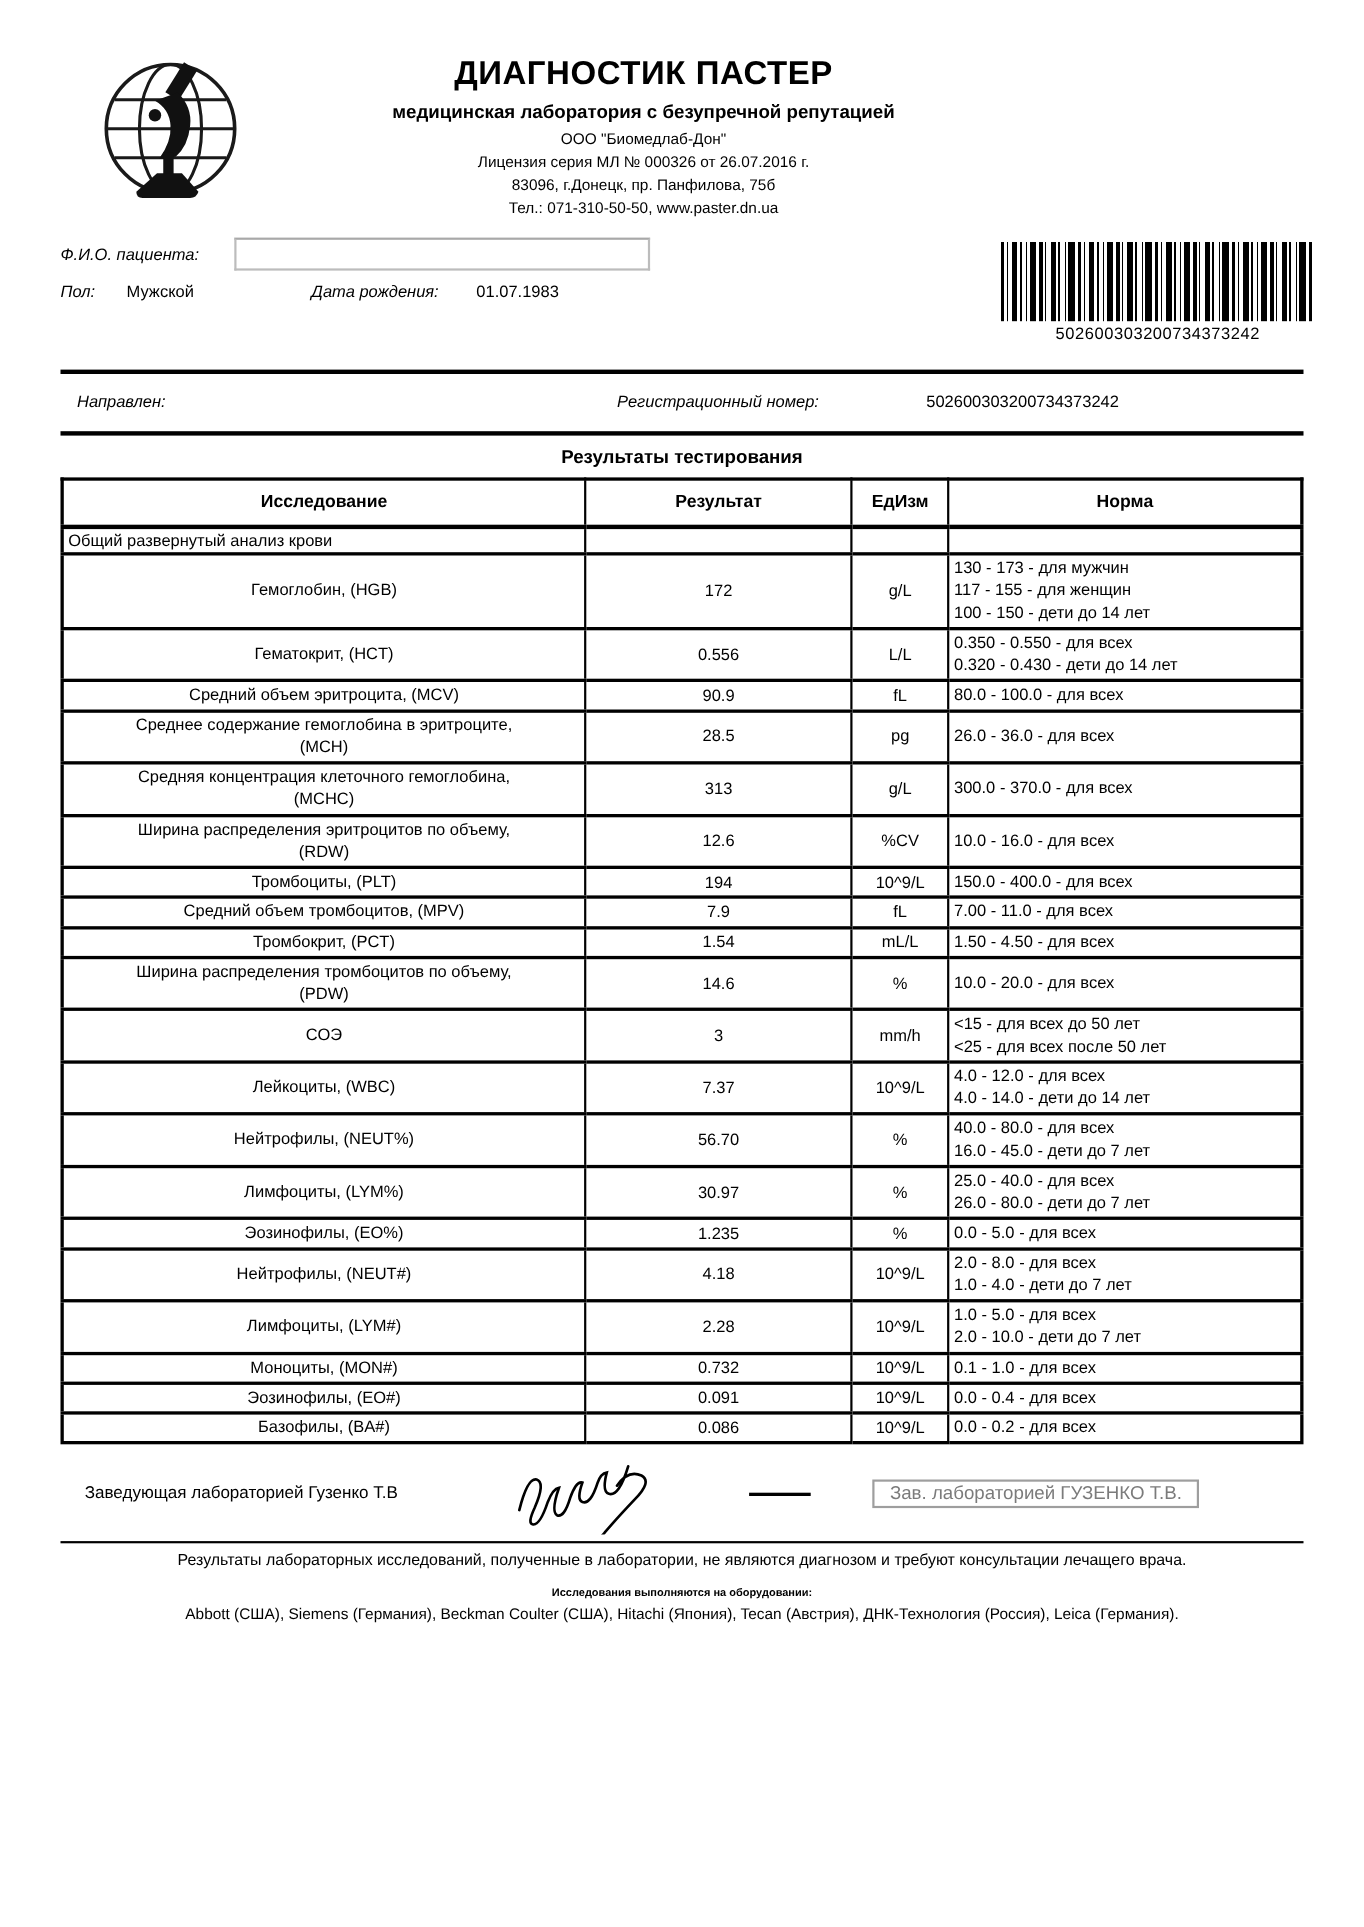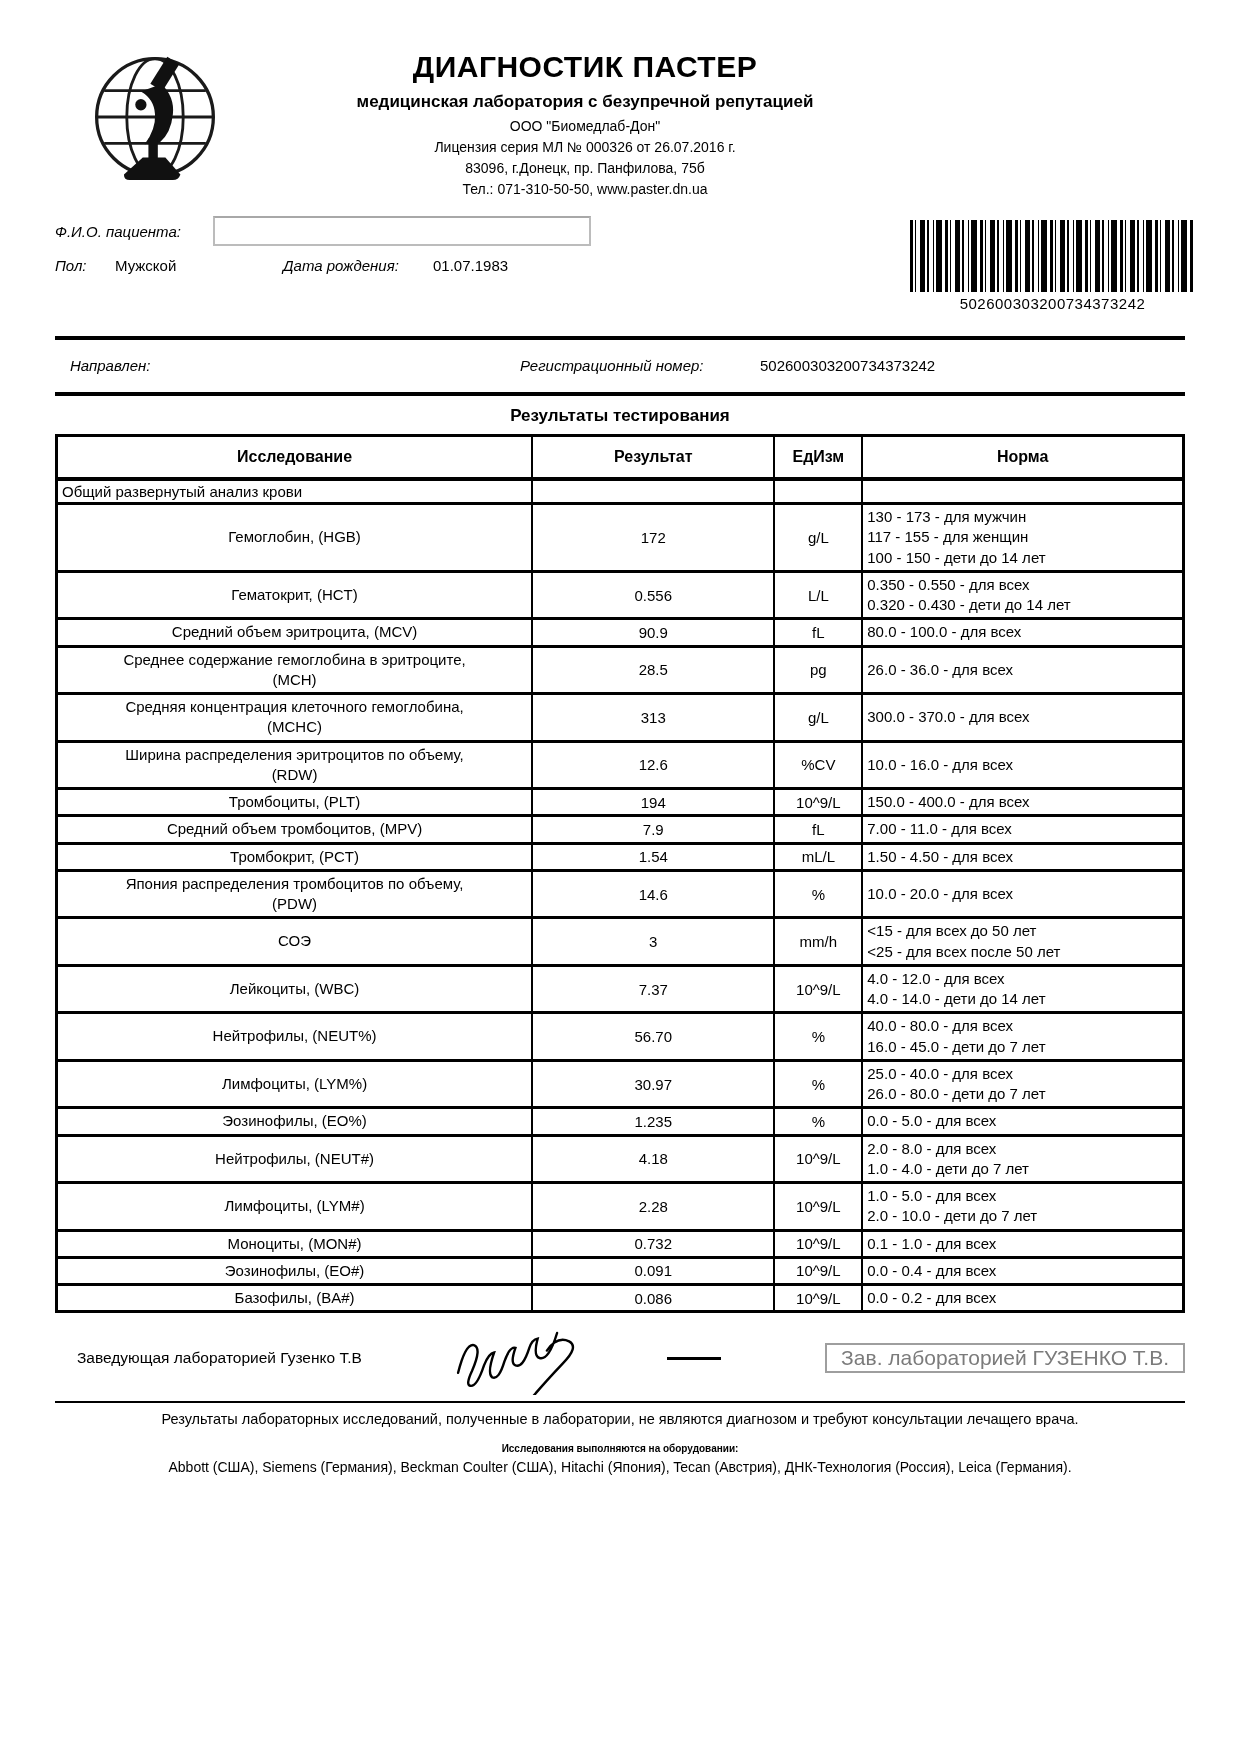--- a/index.html
+++ b/index.html
@@ -32,39 +32,39 @@
       #000 0 3px, #fff 3px 5px, #000 5px 6px, #fff 6px 10px,
       #000 10px 15px, #fff 15px 17px, #000 17px 19px, #fff 19px 23px,
       #000 23px 24px, #fff 24px 26px, #000 26px 32px, #fff 32px 35px); }
   .barcode-number { font-size:15px; letter-spacing:0.5px; text-align:center; margin-top:3px; }
 
   
   .rule-thick { border-top:4px solid #000; }
   .r1 { margin-top:58px; }
   .r2 { margin-top:6px; }
   .reg { padding:10px 0 6px 15px; font-size:15px; }
-  .reg-row { display:grid; grid-template-columns:450px 240px 1fr; align-items:center; height:30px; }
+  .reg-row { display:grid; grid-template-columns:450px 240px 1fr; align-items:center; height:30px;gap:41px; }
 
   
   .results-title { text-align:center; font-size:17px; font-weight:bold; margin:10px 0 8px 0; }
   table.results { width:100%; border-collapse:collapse; border:3px solid #000; table-layout:fixed; }
   table.results th { border:2px solid #000; border-bottom:4px solid #000; font-size:16px; font-weight:bold; padding:11px 8px;margin-left:36px; }
   table.results td { border:2px solid #000; border-top-width:3px; border-bottom-width:3px; font-size:15px; padding:2px 4px; vertical-align:middle; }
   col.c1 { width:42.2%; } col.c2 { width:21.5%; } col.c3 { width:7.8%; } col.c4 { width:28.5%; }
   td.c-name { text-align:center; white-space:pre-line; line-height:1.35; }
   td.section { text-align:left; padding:3px 4px; }
   td.c-res, td.c-unit { text-align:center; }
   td.c-norm { text-align:left; white-space:pre-line; line-height:1.35; padding-left:5px; }
 
   
   .sig-row { display:flex; align-items:center; margin-top:6px; height:78px;gap:42px; }
   .sig-left { width:348px; font-size:15.5px; padding-left:22px; box-sizing:border-box; }
   .sig-svg { width:180px; height:74px; flex:0 0 180px; }
   .sig-dash { width:56px; border-top:3px solid #000; margin:0 14px; }
-  .stamp { border:2px solid #9e9e9e; color:#7b7b7b; font-size:21px; padding:1px 14px; white-space:nowrap;margin-left:48px; }
+  .stamp { border:2px solid #9e9e9e; color:#7b7b7b; font-size:17px; padding:1px 14px; white-space:nowrap; }
 
   
   .rule-thin { border-top:2px solid #000; margin-top:4px; }
   .disclaimer { font-size:14.5px; text-align:center; margin-top:8px; }
   .equip-title { font-size:10px; font-weight:bold; text-align:center; margin-top:16px; }
   .equip-list { font-size:14px; text-align:center; margin-top:5px; }
 </style>
 </head>
 <body>
 
@@ -204,21 +204,21 @@
           <td class="c-unit">fL</td>
           <td class="c-norm">7.00 - 11.0 - для всех</td>
         </tr>
         <tr>
           <td class="c-name">Тромбокрит, (PCT)</td>
           <td class="c-res">1.54</td>
           <td class="c-unit">mL/L</td>
           <td class="c-norm">1.50 - 4.50 - для всех</td>
         </tr>
         <tr>
-          <td class="c-name">Япония распределения тромбоцитов по объему,
+          <td class="c-name">Ширина распределения тромбоцитов по объему,
 (PDW)</td>
           <td class="c-res">14.6</td>
           <td class="c-unit">%</td>
           <td class="c-norm">10.0 - 20.0 - для всех</td>
         </tr>
         <tr>
           <td class="c-name">СОЭ</td>
           <td class="c-res">3</td>
           <td class="c-unit">mm/h</td>
           <td class="c-norm">&lt;15 - для всех до 50 лет

